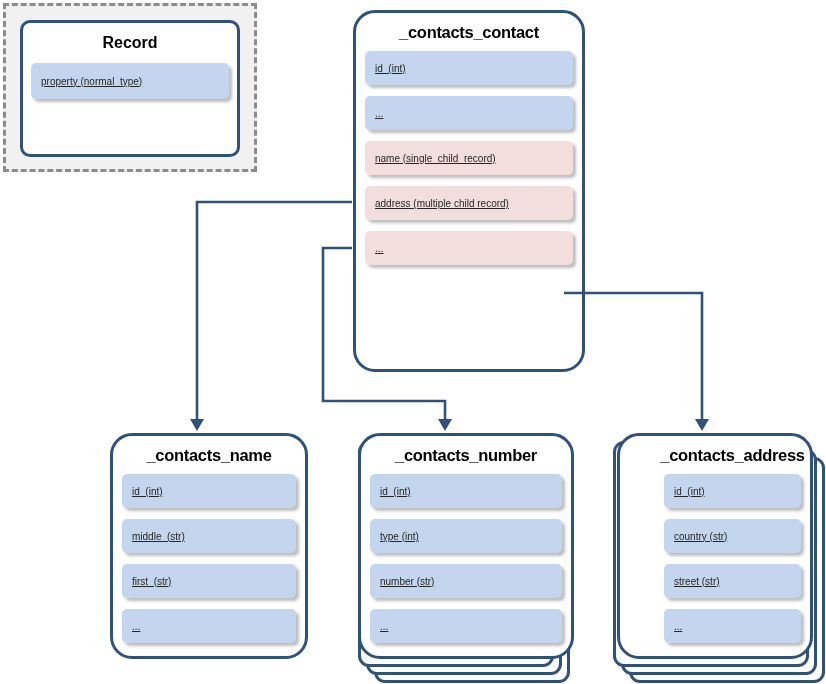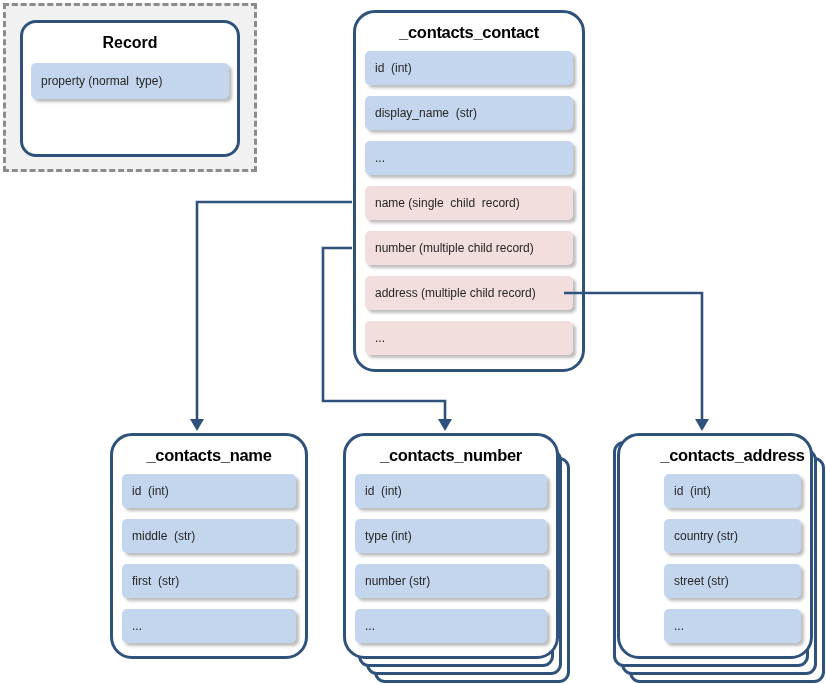--- a/index.html
+++ b/index.html
@@ -11,41 +11,41 @@
   *{box-sizing:border-box;}
   body{margin:0;background:#ffffff;font-family:"Liberation Sans",sans-serif;}
   .canvas{position:relative;width:826px;height:684px;background:#ffffff;overflow:hidden;}
 
   
   .tbl{position:absolute;background:#fff;border:3px solid var(--line);border-radius:22px;z-index:2;margin-left:12px;}
   .tbl .ttl{height:38px;display:flex;align-items:center;justify-content:center;
             font-weight:bold;font-size:16.5px;color:#000;letter-spacing:-0.3px;white-space:pre;}
   .tbl .rows{display:flex;flex-direction:column;gap:11px;padding:0 9px;}
   .row{height:34px;border-radius:5px;display:flex;align-items:center;padding-left:10px;
-       font-size:12px;color:var(--txt);white-space:pre;
-       box-shadow:3px 3px 3px rgba(110,110,110,0.45);}
+       font-size:10px;color:var(--txt);white-space:pre;
+       box-shadow:3px 3px 3px rgba(110,110,110,0.45);text-decoration:underline;}
   .row.normal{background:var(--blue);}
   .row.record{background:var(--pink);}
 
   #t-contact{left:341px;top:10px;width:232px;height:362px;}
   #t-name   {left:98px; top:433px;width:198px;height:226px;}
-  #t-number {left:331px;top:433px;width:216px;height:226px;}
+  #t-number {left:346px;top:433px;width:216px;height:226px;}
   #t-address{left:605px;top:433px;width:196px;height:226px;padding-left:35px;}
 
   
   .layer{position:absolute;width:196px;height:226px;background:#fff;
          border:3px solid var(--line);border-radius:11px;z-index:1;}
   .n-l1{left:358px;top:441px;} .n-l2{left:366px;top:449px;} .n-l3{left:374px;top:457px;}
   .a-l1{left:613px;top:441px;} .a-l2{left:621px;top:449px;} .a-l3{left:629px;top:457px;}
 
   
   #legend-outer{position:absolute;left:3px;top:3px;width:254px;height:169px;
                 background:#f1f1f1;border:3px dashed #8c8c8c;z-index:2;}
   #legend-inner{position:absolute;left:14px;top:14px;width:220px;height:137px;
-                background:#fff;border:3px solid var(--line);border-radius:16px;}
+                background:#fff;border:3px solid var(--line);border-radius:10px;}
   #legend-inner .ttl{height:40px;display:flex;align-items:center;justify-content:center;
                      font-weight:bold;font-size:16px;color:#000;}
   #legend-inner .rows{display:flex;flex-direction:column;gap:10px;padding:0 8px;}
   #legend-inner .row{height:36px;}
 
   
   #connectors{position:absolute;left:0;top:0;z-index:5;pointer-events:none;}
   #connectors path{stroke:var(--line);stroke-width:2.6;fill:none;}
   #connectors polygon{fill:var(--line);}
 </style>
@@ -68,24 +68,22 @@
   <div class="layer n-l1"></div>
 
   <div class="layer a-l3"></div>
   <div class="layer a-l2"></div>
   <div class="layer a-l1"></div>
 
   <div class="tbl" id="t-contact">
     <div class="ttl">_contacts_contact</div>
     <div class="rows">
       <div class="row normal">id  (int)</div>
-      <div class="row normal">display_name  (str)</div>
       <div class="row normal">...</div>
       <div class="row record">name (single  child  record)</div>
-      <div class="row record">number (multiple child record)</div>
       <div class="row record">address (multiple child record)</div>
       <div class="row record">...</div>
     </div>
   </div>
 
   <div class="tbl" id="t-name">
     <div class="ttl">_contacts_name</div>
     <div class="rows">
       <div class="row normal">id  (int)</div>
       <div class="row normal">middle  (str)</div>

